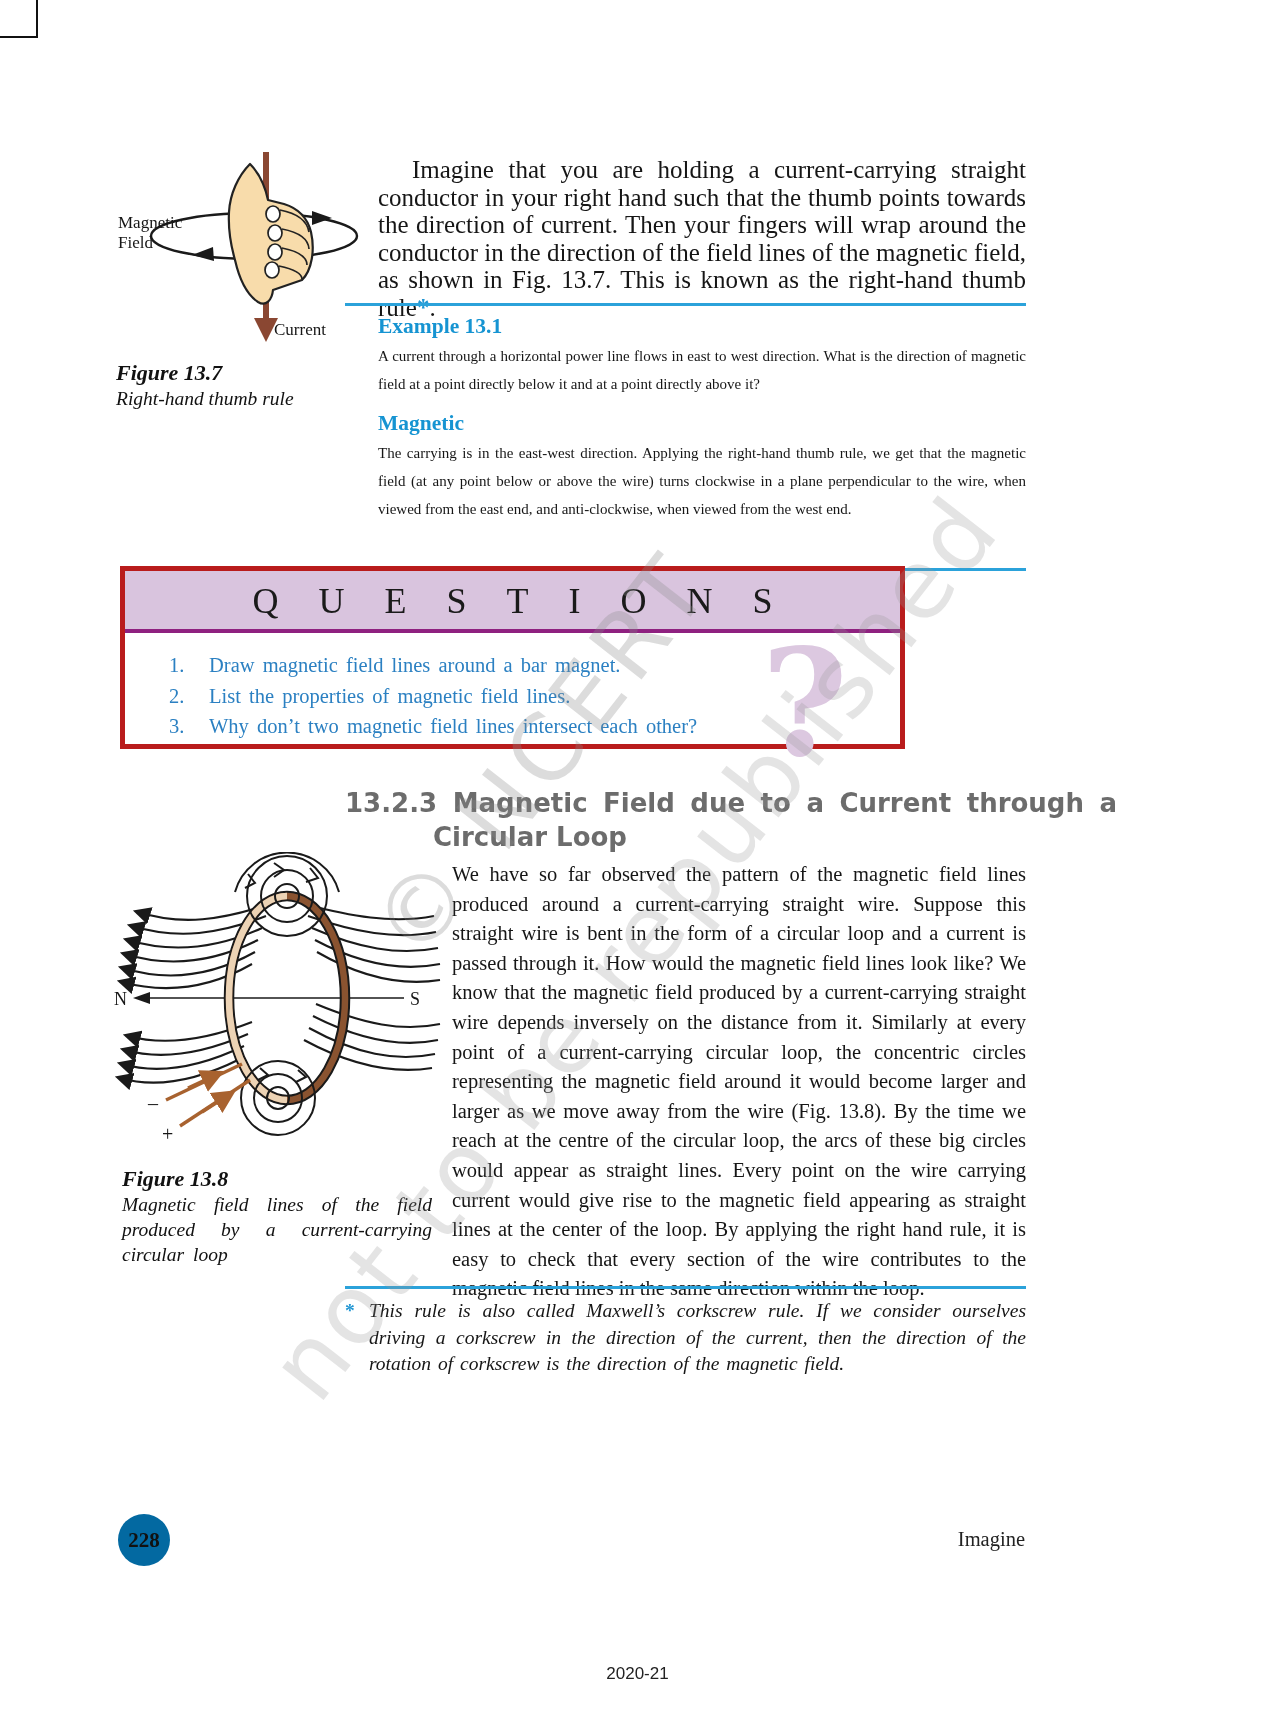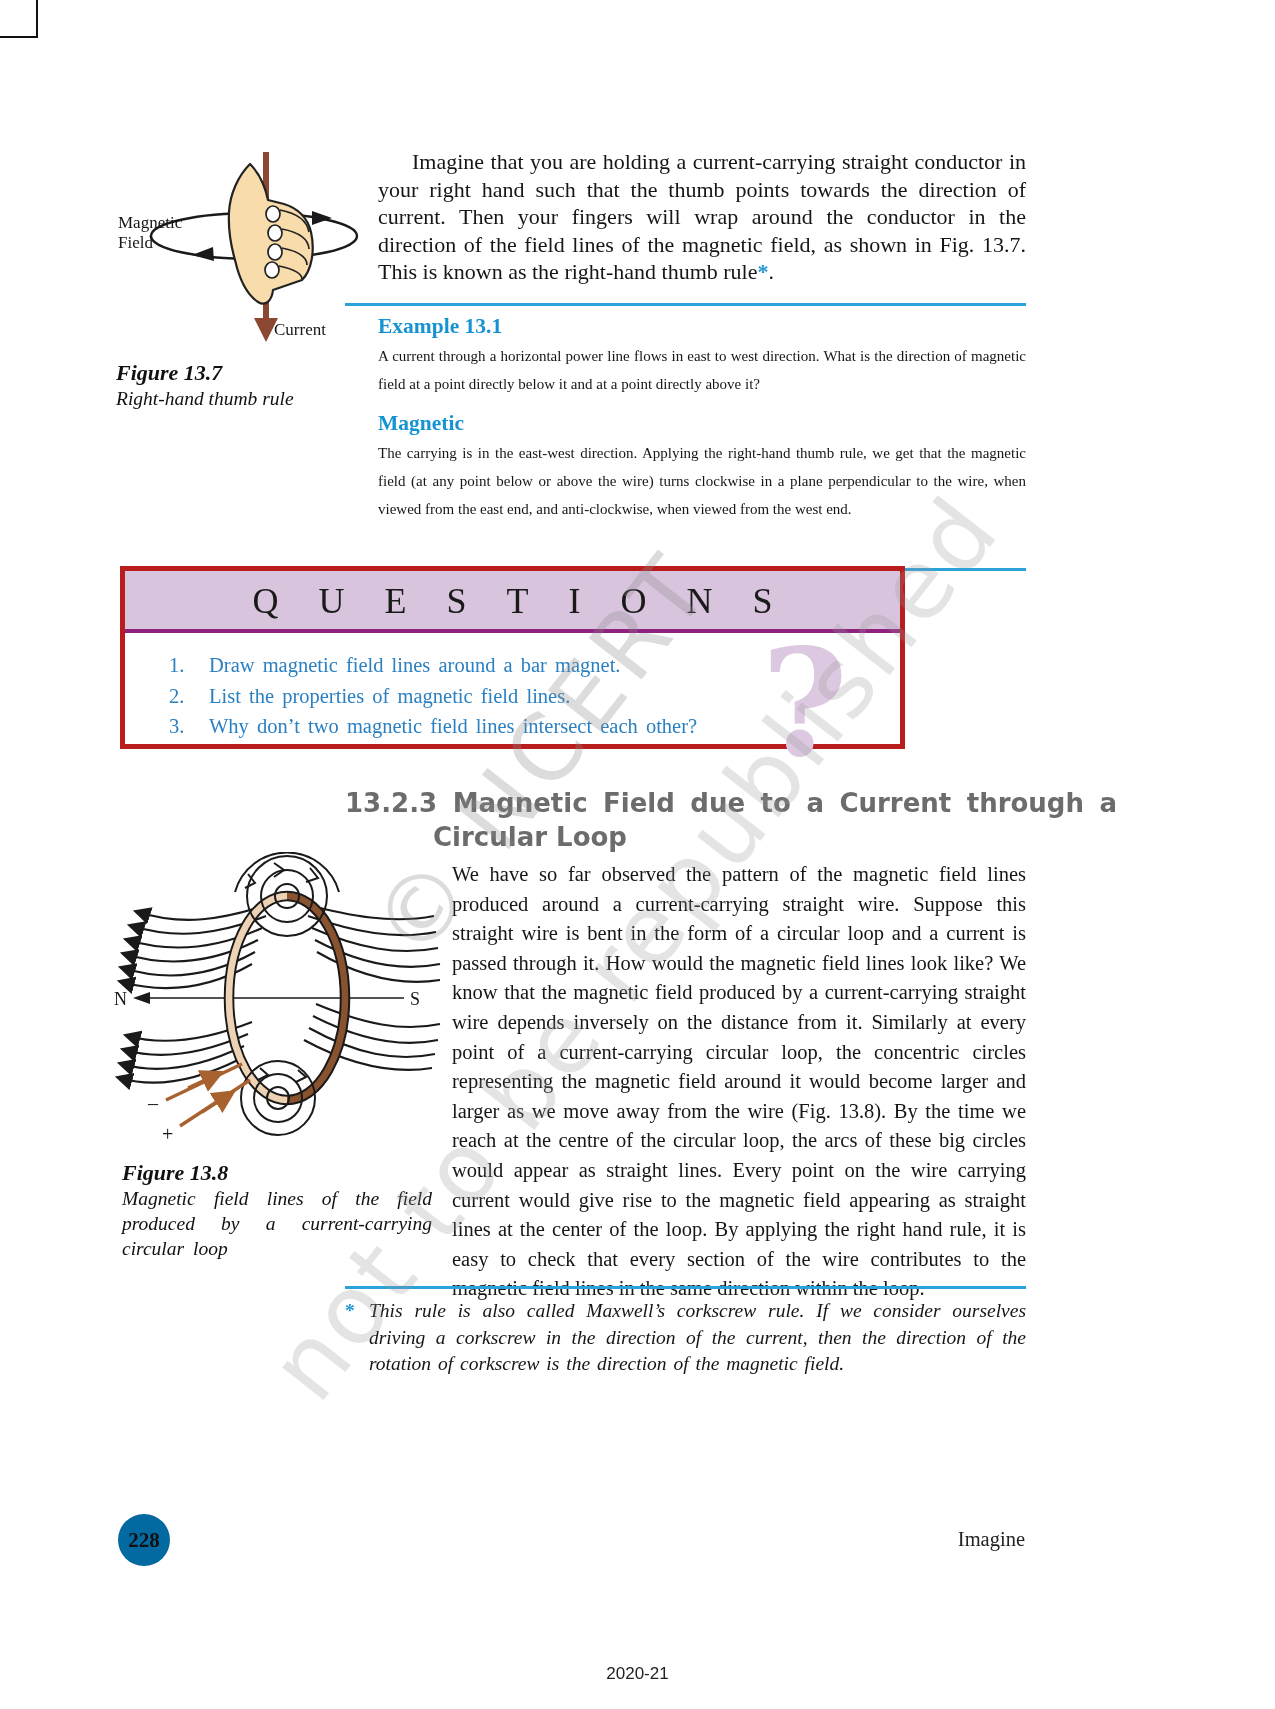--- a/index.html
+++ b/index.html
@@ -10,21 +10,21 @@
   .crop-h{position:absolute;left:0;top:36px;width:38px;height:2px;background:#111;}
 
   
   .fig137{position:absolute;left:116px;top:148px;width:262px;}
   .fig137 text{font-family:"Liberation Serif",serif;}
   .fig-caption{margin-top:3px;}
   .fig-title{font-weight:bold;font-style:italic;font-size:22px;color:#111;}
   .fig-sub{font-style:italic;font-size:19.5px;line-height:25px;color:#111;}
 
   
-  .intro{position:absolute;left:378px;top:148px;width:648px;font-size:22px;
+  .intro{position:absolute;left:378px;top:156px;width:648px;font-size:25px;
          line-height:27.6px;text-align:justify;}
   .intro p{margin:0;text-indent:34px;}
   .blue-star{color:#2196d3;font-weight:bold;}
 
   
   .example-wrap{position:absolute;left:345px;top:303px;width:681px;}
   .hr-blue{height:3px;background:#2ba2da;border:none;margin:0;}
   .example-inner{height:262px;padding:6px 0 0 33px;box-sizing:border-box;overflow:hidden;}
   .blue-head{color:#1694d2;font-weight:bold;font-size:21.5px;margin:2px 0 3px;}
   .ex-body{font-size:15px;line-height:28px;text-align:justify;margin:0;}
@@ -42,21 +42,21 @@
           color:#dcc8e0;font-weight:bold;font-family:"DejaVu Serif",serif;}
 
   
   .section-heading{position:absolute;left:345px;top:786px;width:684px;
       font-family:"DejaVu Sans",sans-serif;font-weight:bold;font-size:26px;
       line-height:34px;color:#6c6c6c;text-align:justify;padding-left:88px;text-indent:-88px;}
 
   
   .fig138{position:absolute;left:102px;top:852px;width:342px;}
   .fig138 text{font-family:"Liberation Serif",serif;fill:#161616;}
-  .fig138-caption{margin-top:12px;padding-left:20px;width:330px;box-sizing:border-box;}
+  .fig138-caption{margin-top:18px;padding-left:20px;width:330px;box-sizing:border-box;}
   .fig138-caption .fig-sub{text-align:justify;word-spacing:4px;}
 
   
   .section-para{position:absolute;left:452px;top:860px;width:574px;font-size:20.5px;
                 line-height:29.6px;text-align:justify;}
   .section-para p{margin:0;}
 
   
   .footnote{position:absolute;left:345px;top:1286px;width:681px;}
   .footnote .hr-blue{margin-bottom:9px;}

